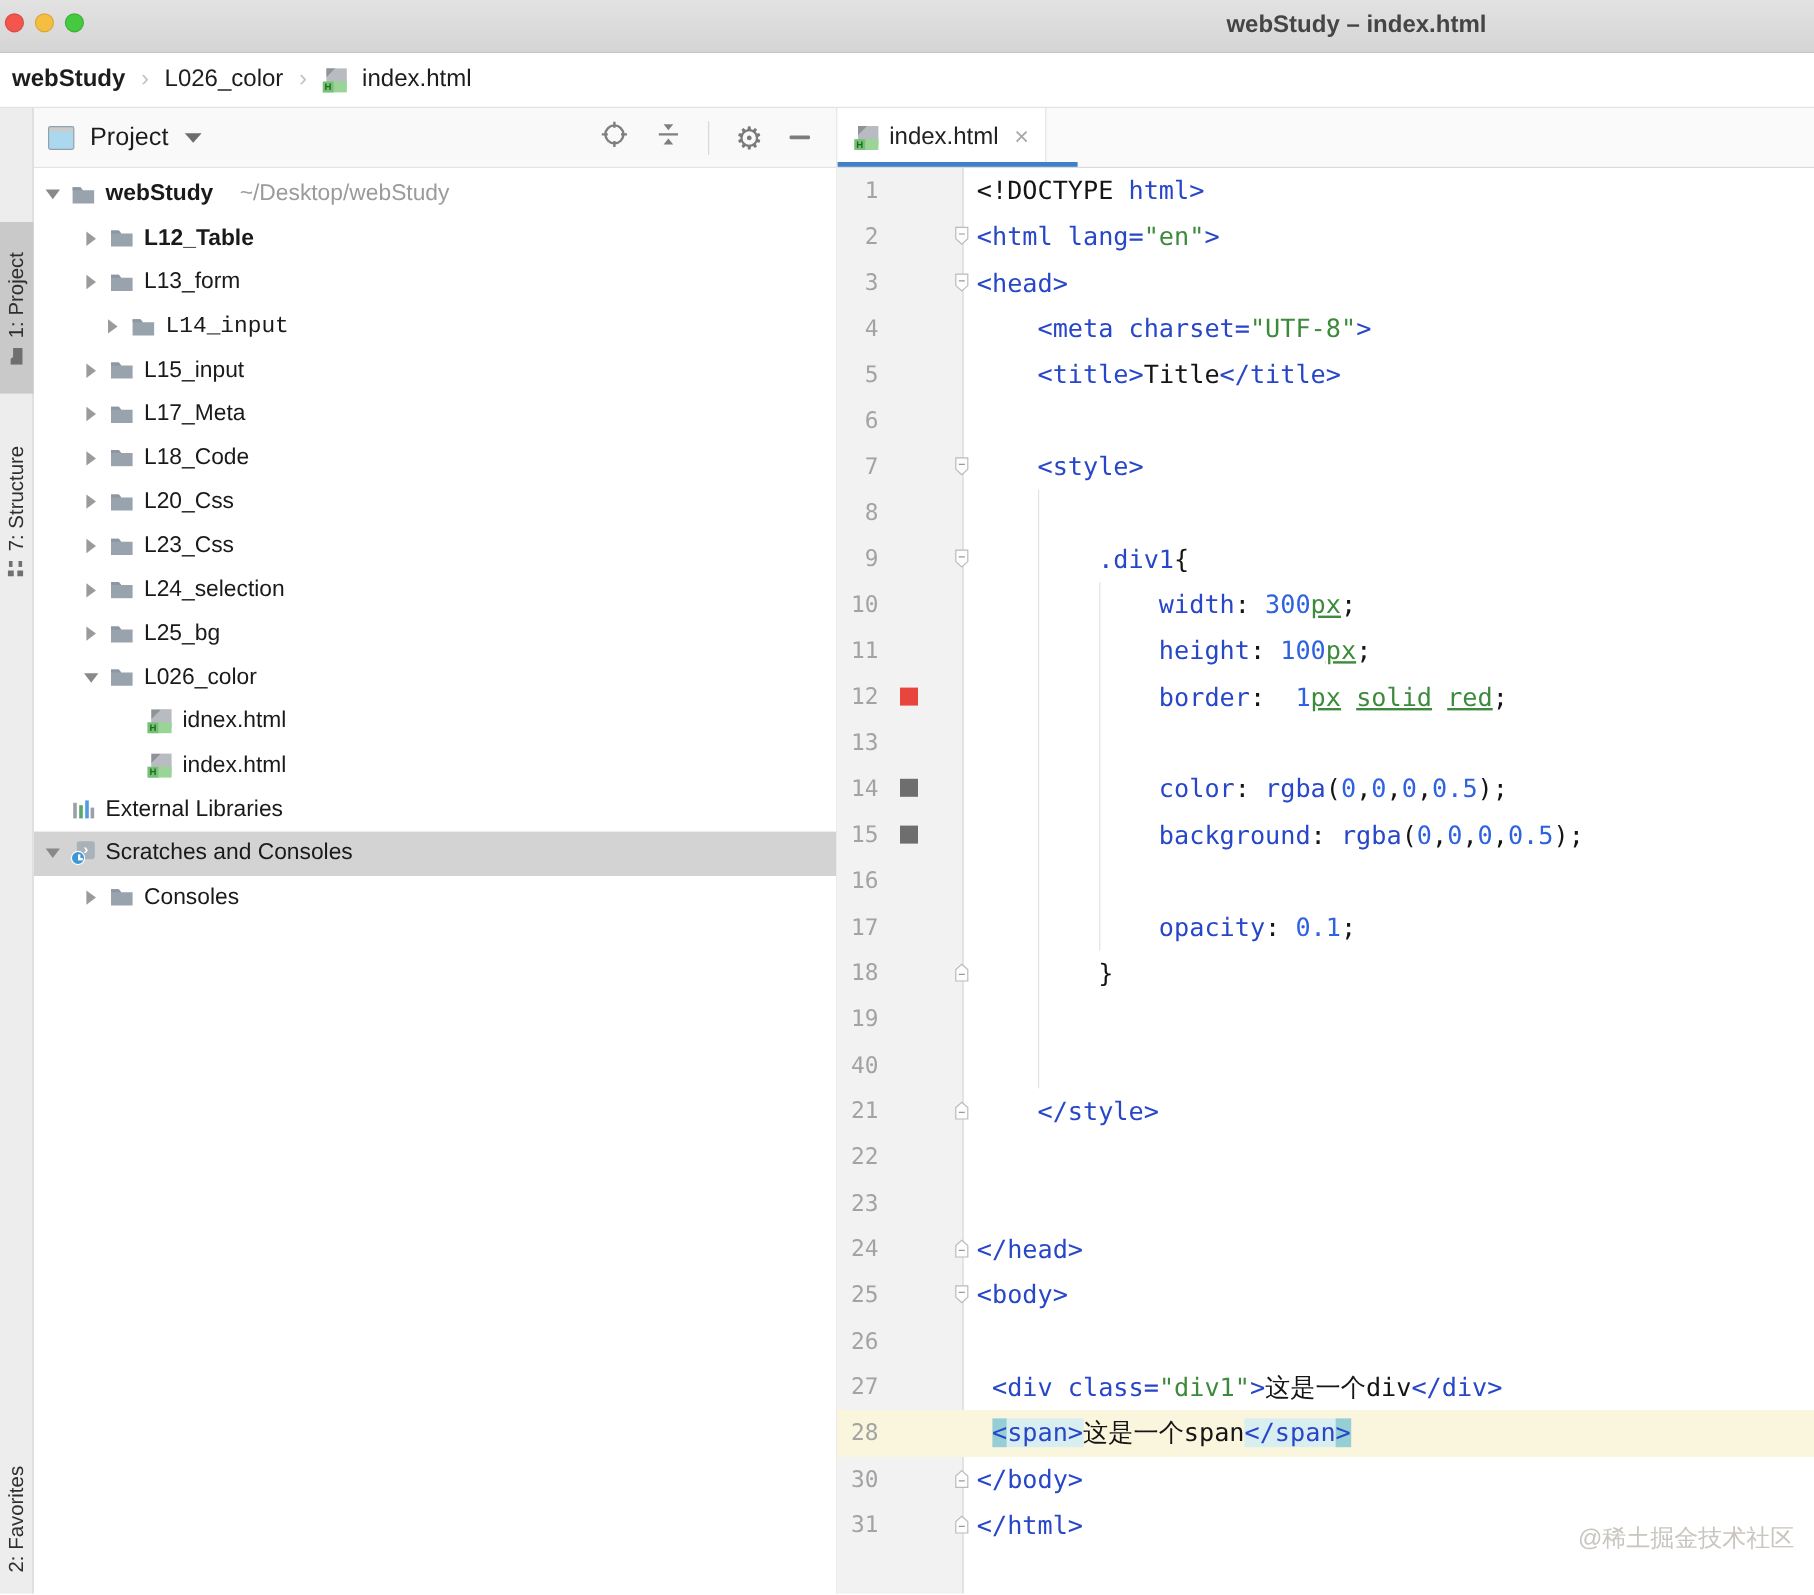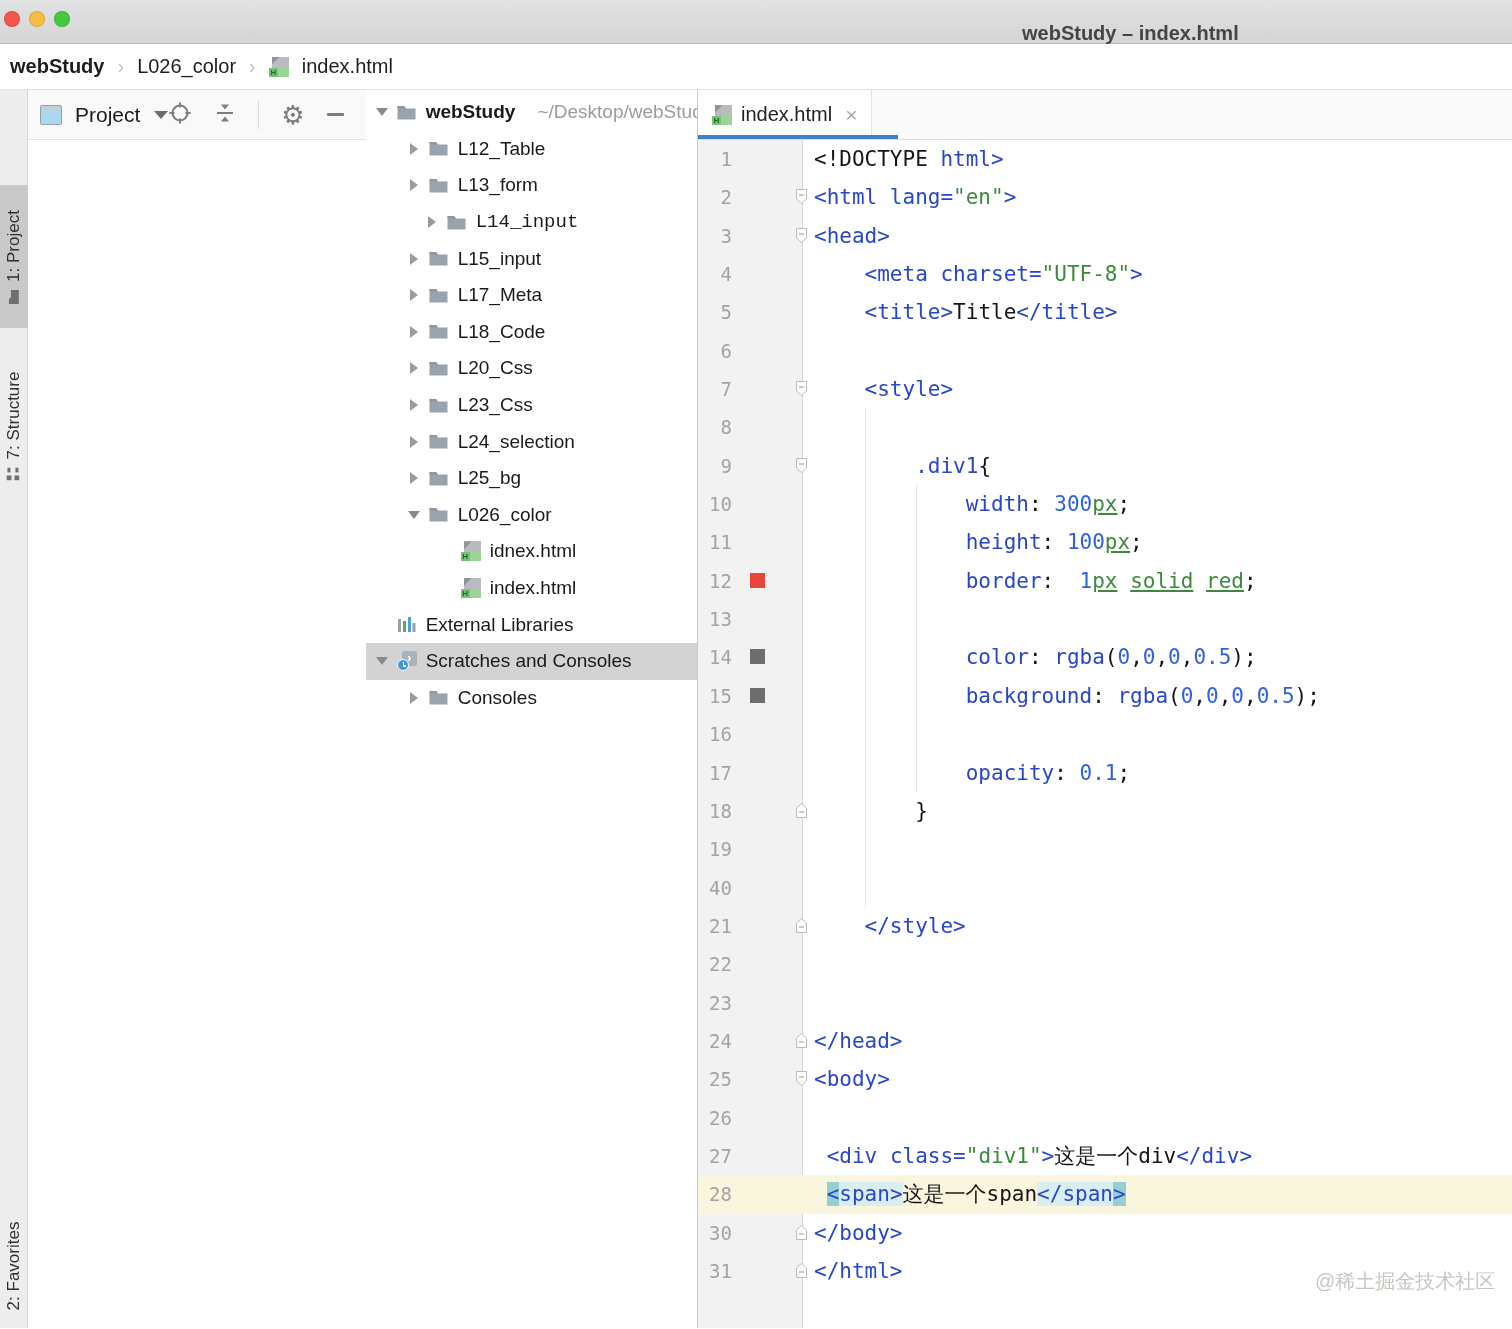--- a/index.html
+++ b/index.html
@@ -5,41 +5,41 @@
   * { margin:0; padding:0; box-sizing:border-box; }
   html,body { width:1512px; height:1329px; overflow:hidden; background:#fff;
               font-family:"Liberation Sans", sans-serif; }
 
   
   .titlebar { position:relative; height:44px; background:linear-gradient(#e2e2e2,#d5d5d5);
               border-bottom:1px solid #b9b9b9; }
   .traffic { position:absolute; left:4px; top:11px; display:flex; gap:9px; }
   .tl { width:16px; height:16px; border-radius:50%; box-shadow:inset 0 0 0 1px rgba(0,0,0,.12); }
   .tl.red{background:#f4564e;} .tl.yellow{background:#f6be40;} .tl.green{background:#44c93f;}
-  .win-title { position:absolute; left:1022px; top:12px; line-height:43px; font-size:20px;
+  .win-title { position:absolute; left:1022px; top:0; line-height:43px; font-size:20px;
                font-weight:bold; color:#454545; }
 
   
   .breadcrumbbar { height:46px; background:#fff; display:flex; align-items:center;
                    padding-left:10px; gap:13px; border-bottom:1px solid #e3e3e3; font-size:20px; color:#1d1d1d; }
   .bc-bold { font-weight:bold; }
   .bc-sep { color:#c3c3c3; font-size:20px; }
 
   
   .main { display:flex; height:1238px; }
 
   
   .stripe { position:relative; width:28px; background:#ededed; border-right:1px solid #d6d6d6; }
   .stripe-btn { position:absolute; left:0; width:28px; display:flex; align-items:center; justify-content:center; }
   .stripe-btn.active { background:#c9c9c9; }
   .rot { transform:rotate(-90deg); white-space:nowrap; display:flex; align-items:center; gap:8px;
          font-size:17px; color:#2f2f2f; }
 
   
-  .project-panel { width:670px; border-right:1px solid #c9c9c9; display:flex; flex-direction:row; background:#fff; }
+  .project-panel { width:670px; border-right:1px solid #c9c9c9; display:flex; flex-direction:column; background:#fff; }
   .panel-header { height:50px; background:#f9f9f9; border-bottom:1px solid #e3e3e3;
                   display:flex; align-items:center; padding:0 12px; }
   .pp-icon { width:22px; height:20px; border:1px solid #93a0a8; background:#abd7ef; border-radius:2px;
              box-shadow:inset 0 4px 0 #c7cdd1; margin-right:13px; }
   .pp-title { font-size:21px; color:#1c1c1c; }
   .caret-down { width:0; height:0; border-left:7px solid transparent; border-right:7px solid transparent;
                 border-top:8px solid #6d6d6d; margin-left:14px; }
   .ph-tools { margin-left:auto; display:flex; align-items:center; gap:22px; padding-right:10px; }
   .ph-sep { width:1px; height:28px; background:#d8d8d8; }
   .gear { font-size:26px; color:#7a7a7a; line-height:22px; }
@@ -190,21 +190,21 @@
           </span>
           <span class="ticon">
             <svg width="19" height="15" viewBox="0 0 19 15">
               <path d="M0.5 1 h6.5 l2 2.5 H18.5 v11 H0.5 Z" fill="#98a3ad"></path>
               <path d="M0.5 1 h6.5 l2 2.5 H0.5 Z" fill="#8c97a2"></path>
             </svg>
           </span>
           <span class="tlabel bold">webStudy</span>
           <span class="tsuffix">~/Desktop/webStudy</span>
         </div>
-        <div class="trow" style="padding-left: 34px;">
+        <div class="trow" style="padding-left: 34px; font-weight: bold;">
           <span class="arrow-slot">
             <span class="arr-closed"></span>
           </span>
           <span class="ticon">
             <svg width="19" height="15" viewBox="0 0 19 15">
               <path d="M0.5 1 h6.5 l2 2.5 H18.5 v11 H0.5 Z" fill="#98a3ad"></path>
               <path d="M0.5 1 h6.5 l2 2.5 H0.5 Z" fill="#8c97a2"></path>
             </svg>
           </span>
           <span class="tlabel">L12_Table</span>

